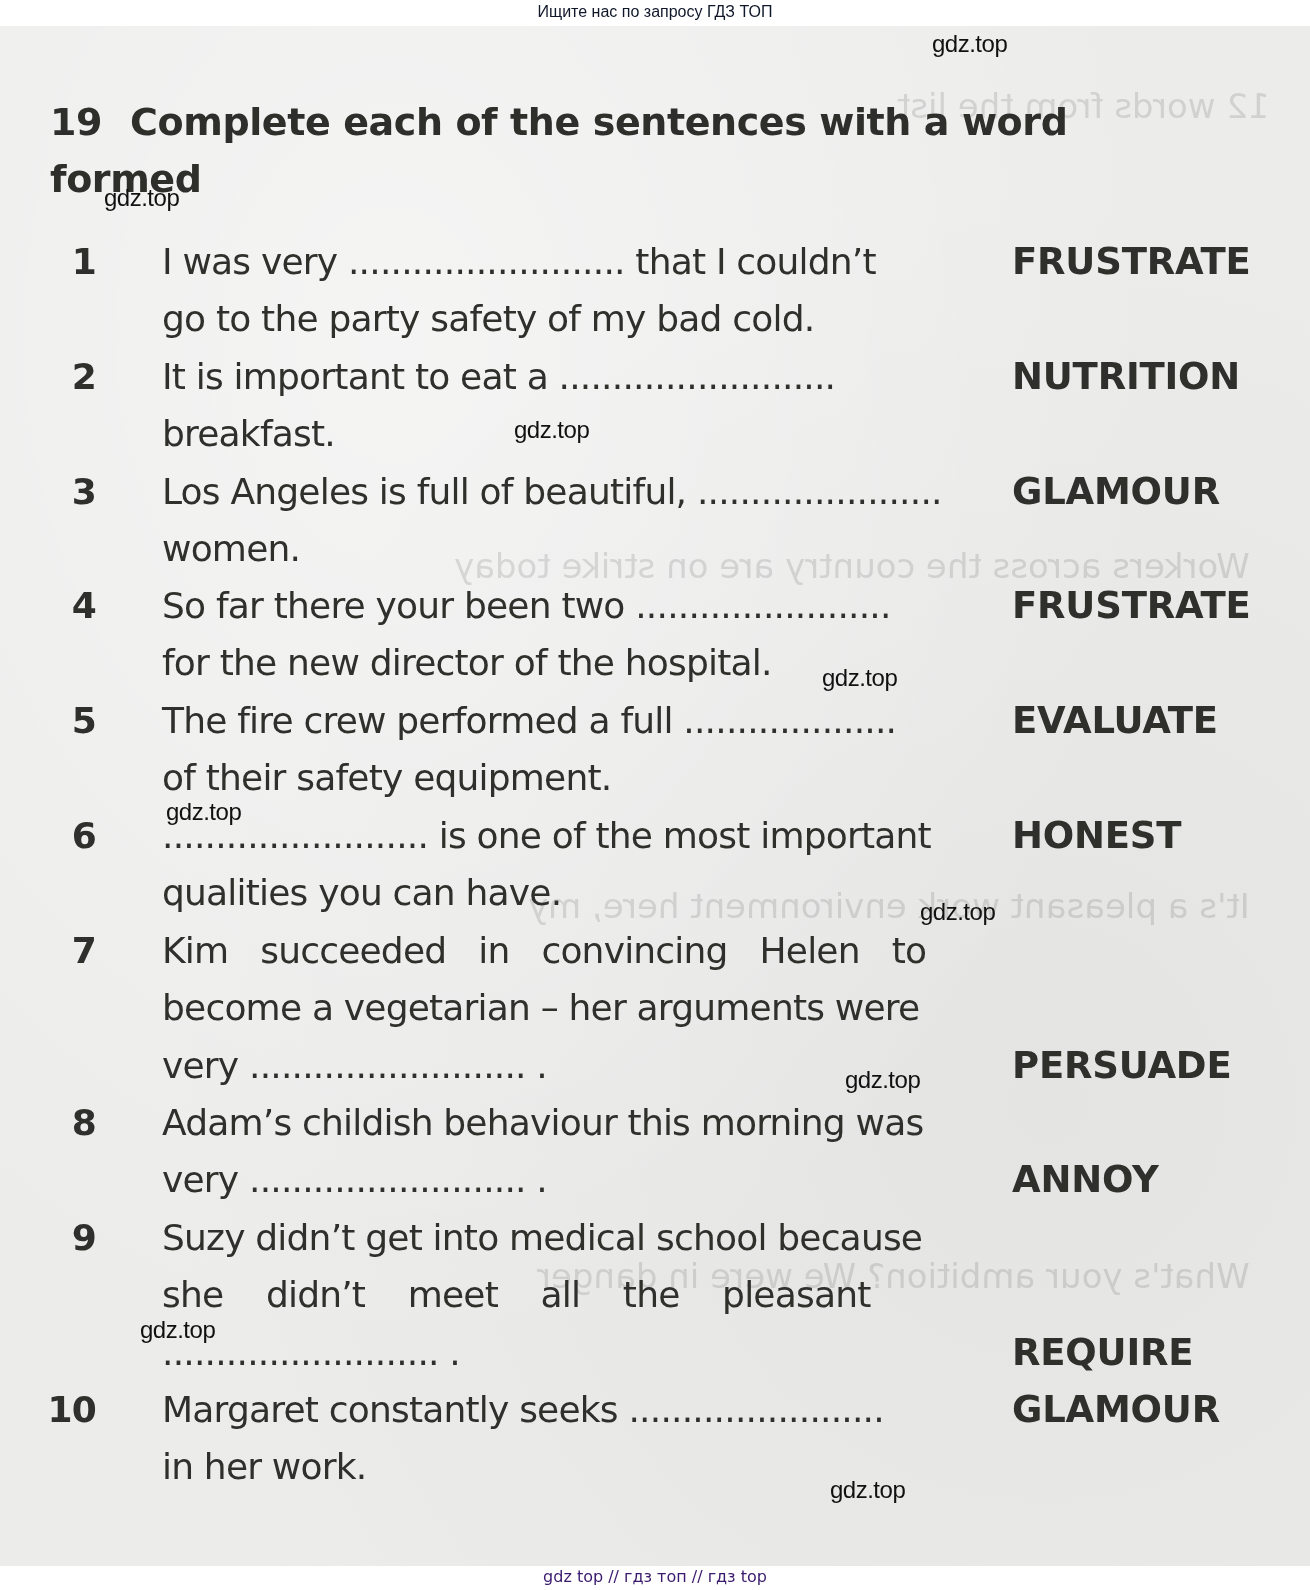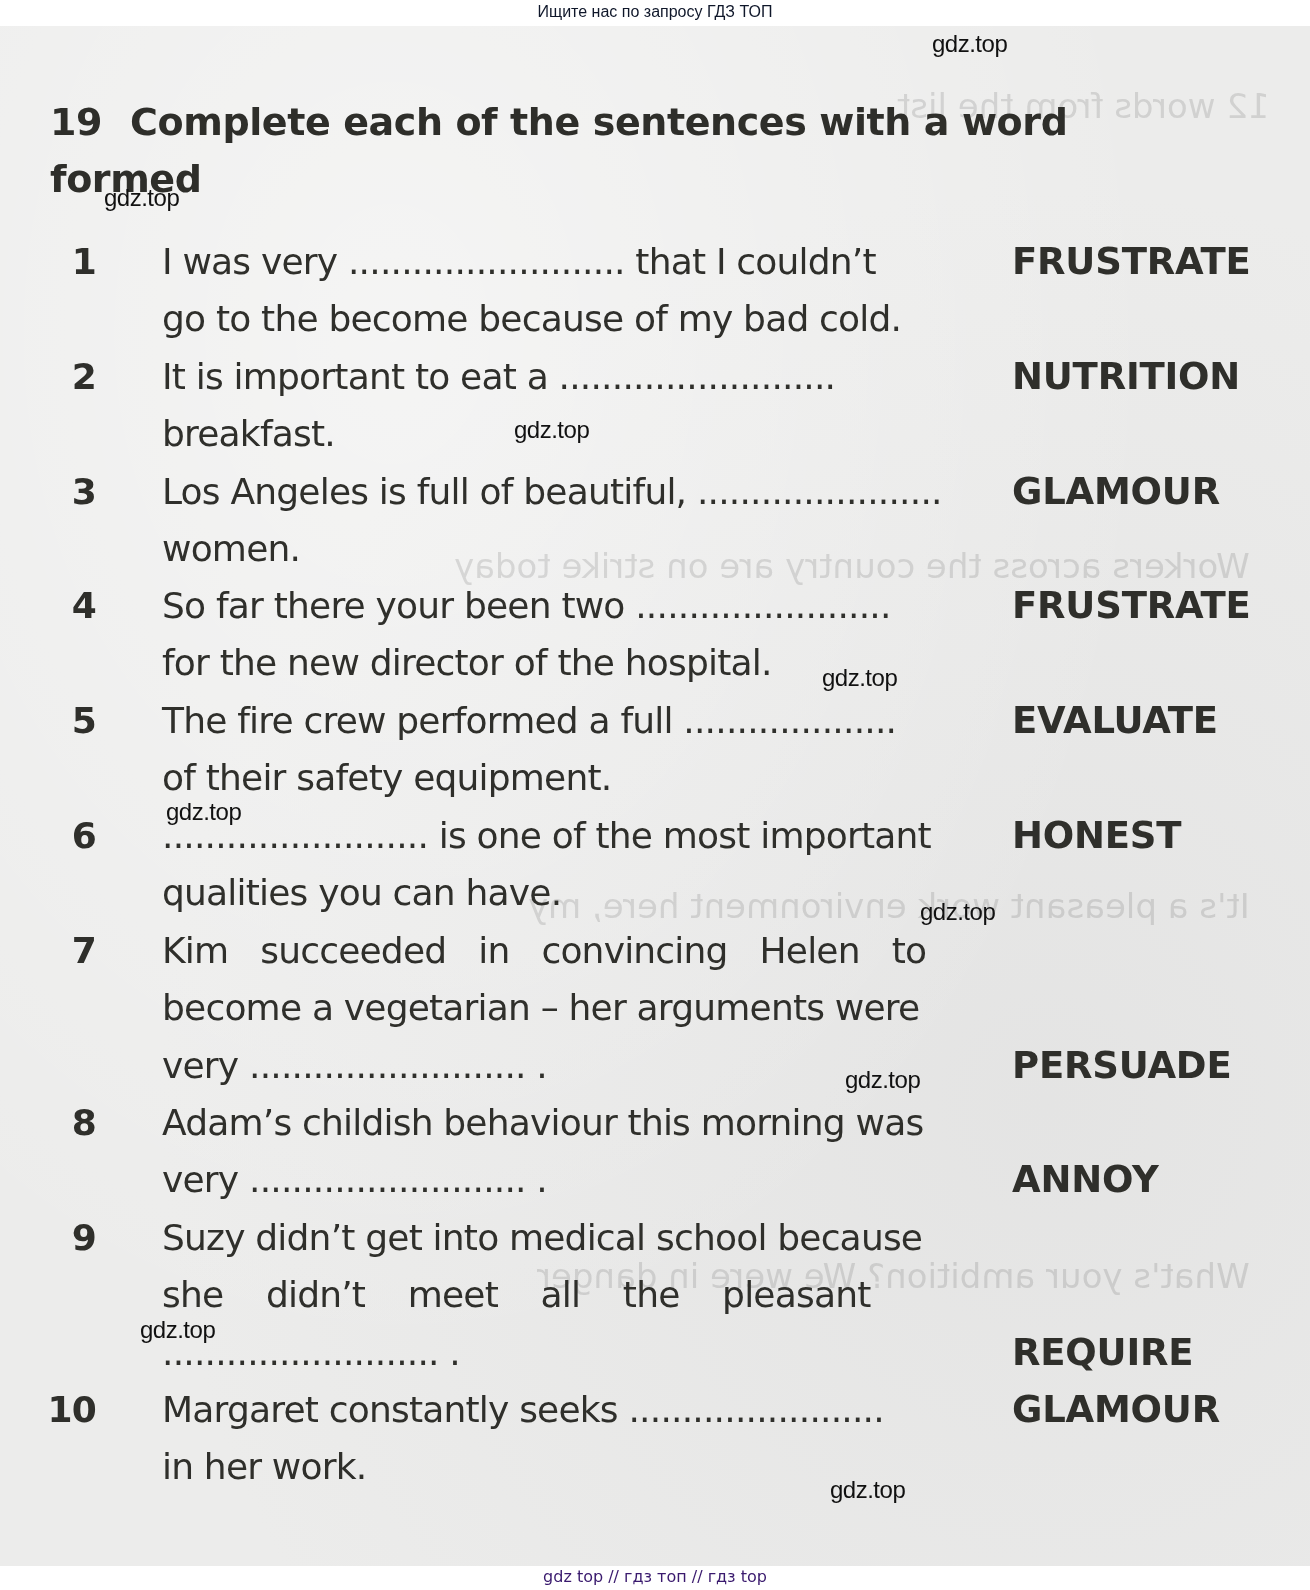--- a/index.html
+++ b/index.html
@@ -76,21 +76,21 @@
   <div class="ghost" style="right:60px; top:1230px;">What's your ambition? We were in danger</div>
 
   <div class="exercise-title">
     <span class="num">19</span><span>Complete each of the sentences with a word formed</span>
   </div>
 
   <div class="item" style="top:207px;">
     <span class="n">1</span>
     <span class="txt">I was very .......................... that I couldn’t</span>
     <span class="word">FRUSTRATE</span>
-    <span class="txt" style="top:57px;">go to the become because of my bad cold.</span>
+    <span class="txt" style="top:57px;">go to the party safety of my bad cold.</span>
   </div>
 
   <div class="item" style="top:322px;">
     <span class="n">2</span>
     <span class="txt">It is important to eat a ..........................</span>
     <span class="word">NUTRITION</span>
     <span class="txt" style="top:57px;">breakfast.</span>
   </div>
 
   <div class="item" style="top:437px;">

